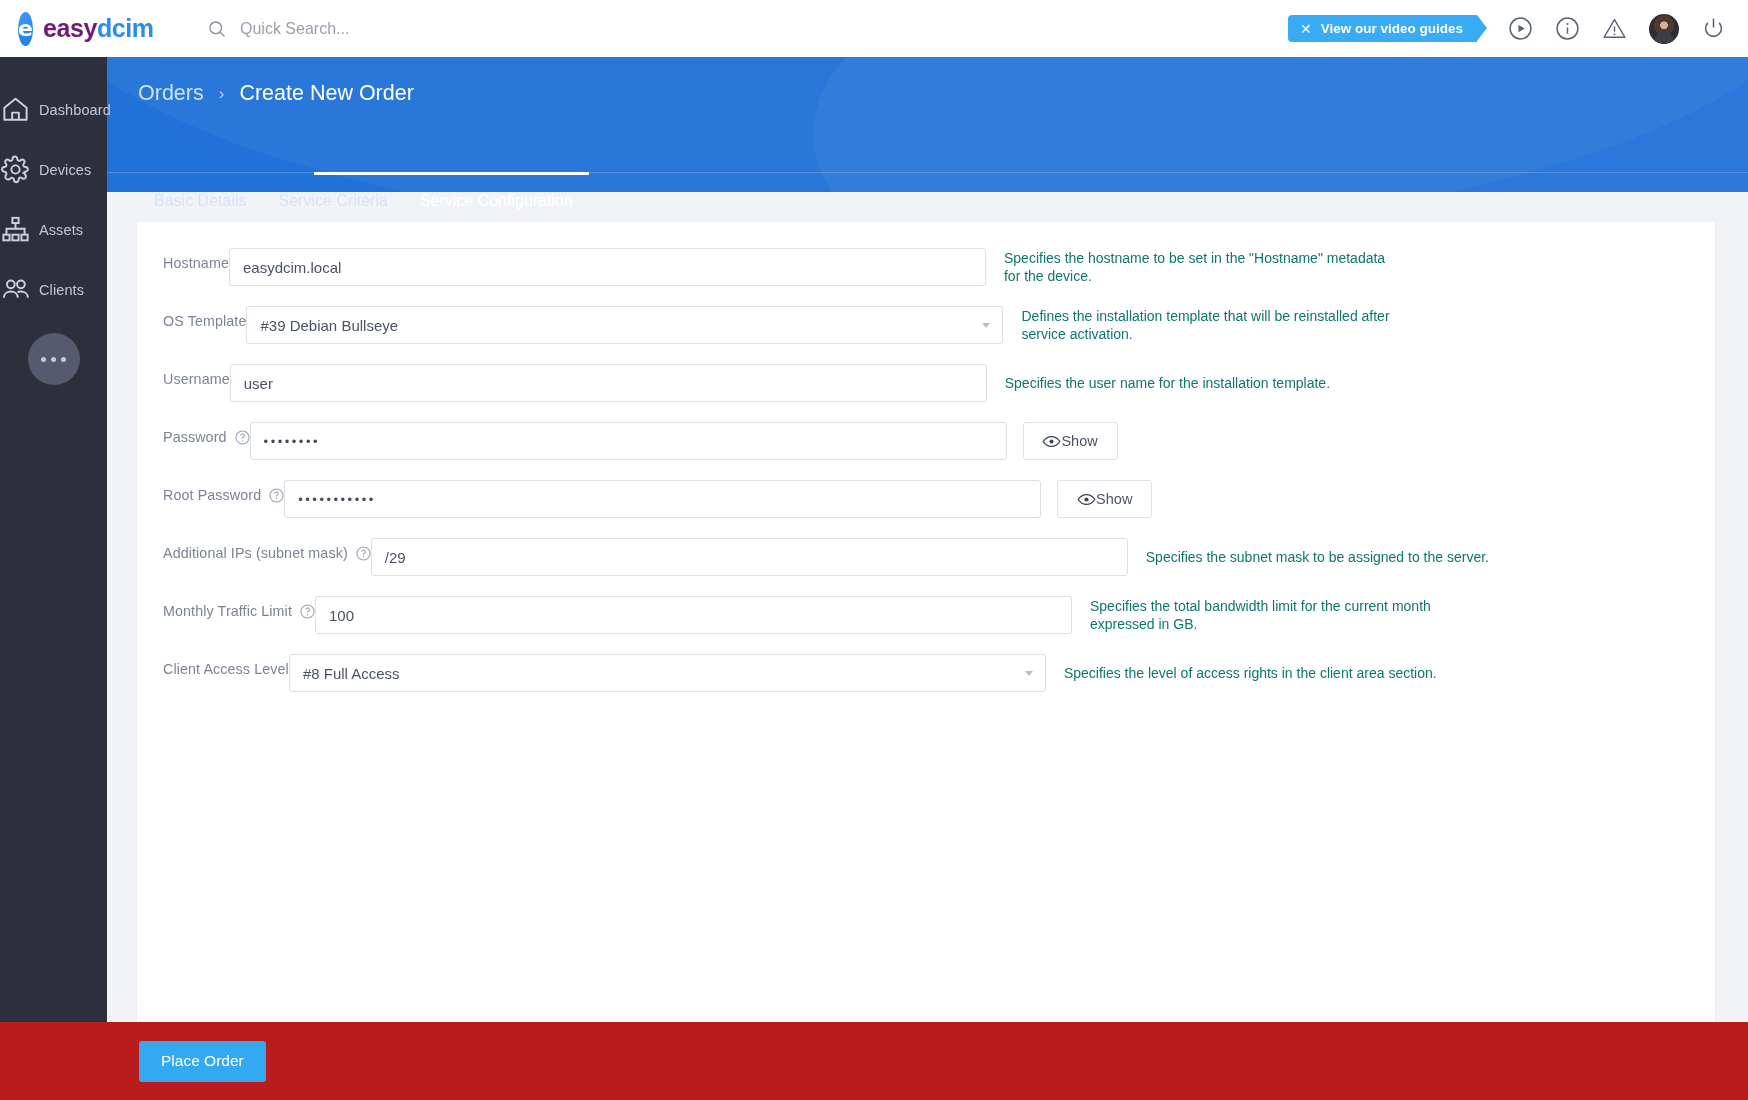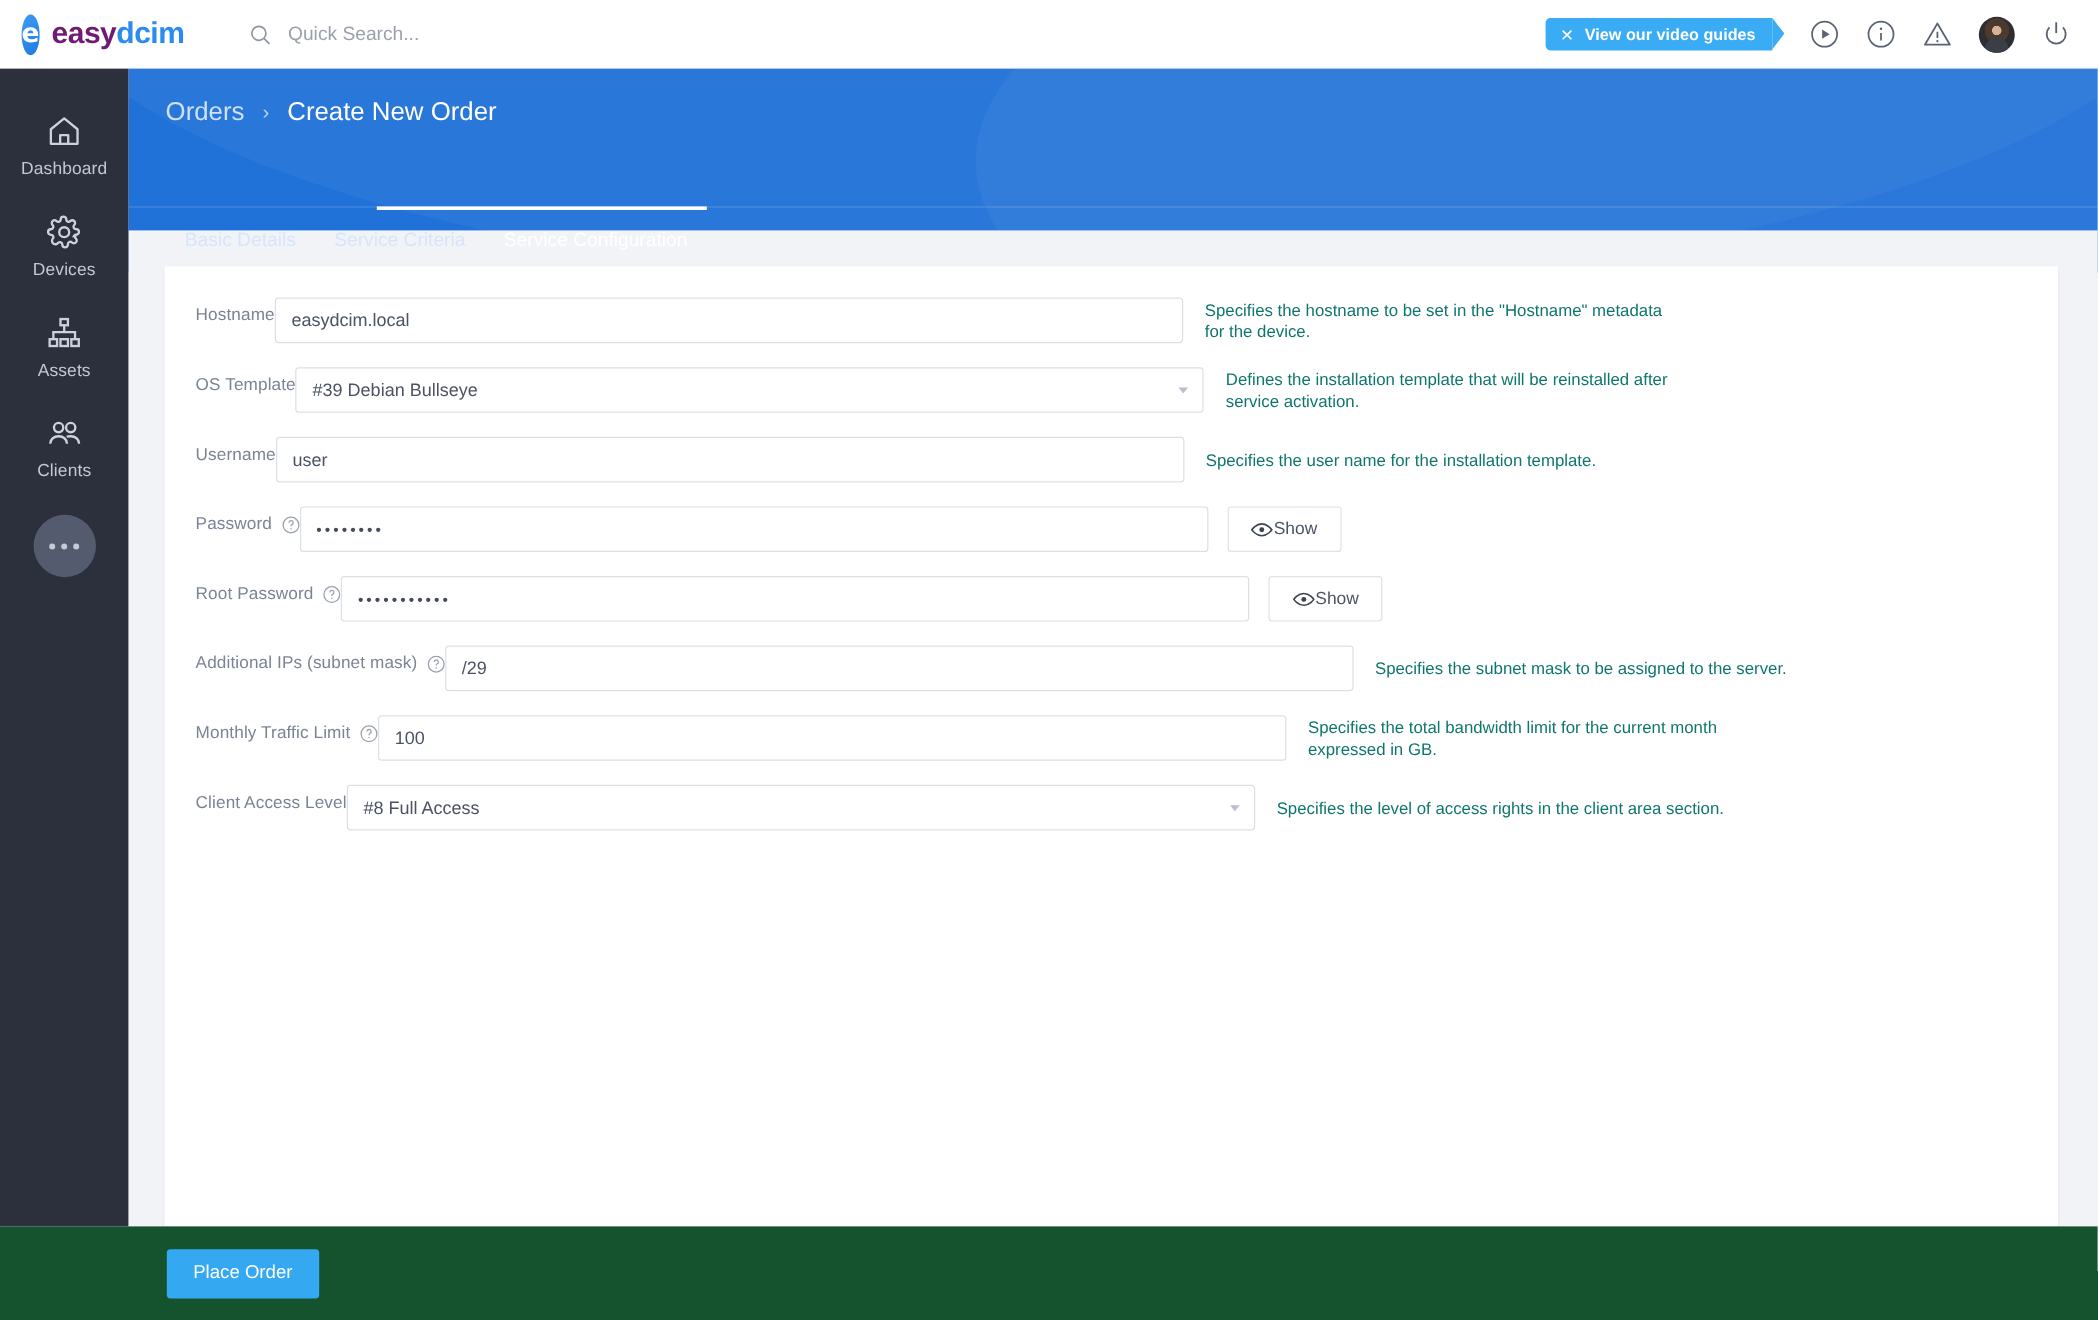--- a/index.html
+++ b/index.html
@@ -81,21 +81,21 @@
 
   
   .sidebar {
     position: absolute; top: 57px; left: 0;
     width: 107px; height: 965px;
     background: #2b303c;
     padding-top: 22px;
     z-index: 30;
   }
   .side-item {
-    display: flex; flex-direction: column; align-items: center;
+    display: flex; flex-direction: row; align-items: center;
     gap: 8px; padding: 15px 0 14px; cursor: pointer;
   }
   .side-item svg { display: block; }
   .side-label {
     color: #c3c8d2; font-size: 14.5px; letter-spacing: .1px;
   }
   .side-more {
     margin: 14px auto 0; width: 52px; height: 52px; border-radius: 50%;
     background: #545b6e; display:flex; align-items:center;
     justify-content:center; gap: 5px; cursor:pointer;
@@ -193,21 +193,21 @@
     border: 1px solid #dfe2e9; border-radius: 3px; background:#fff;
     display:flex; align-items:center; justify-content:center; 
     font-size: 14.5px; color:#4b5363; cursor:pointer;
     font-family:"Liberation Sans", sans-serif;
   }
   .eye-ic { width:19px; height:13px; display:block; }
 
   
   .footer {
     position:absolute; left:0; top: 1022px;
-    width: 1748px; height: 78px; background:#14532d;
+    width: 1748px; height: 78px; background:#b91c1c;
     display:flex; align-items:center; padding-left: 139px;
   }
   .place-order {
     background:#34a9f2; color:#fff; border:none; border-radius:3px;
     height: 41px; padding: 0 22px; font-size: 15.5px;
     font-family:"Liberation Sans", sans-serif; cursor:pointer;
   }
 </style>
 </head>
 <body>

